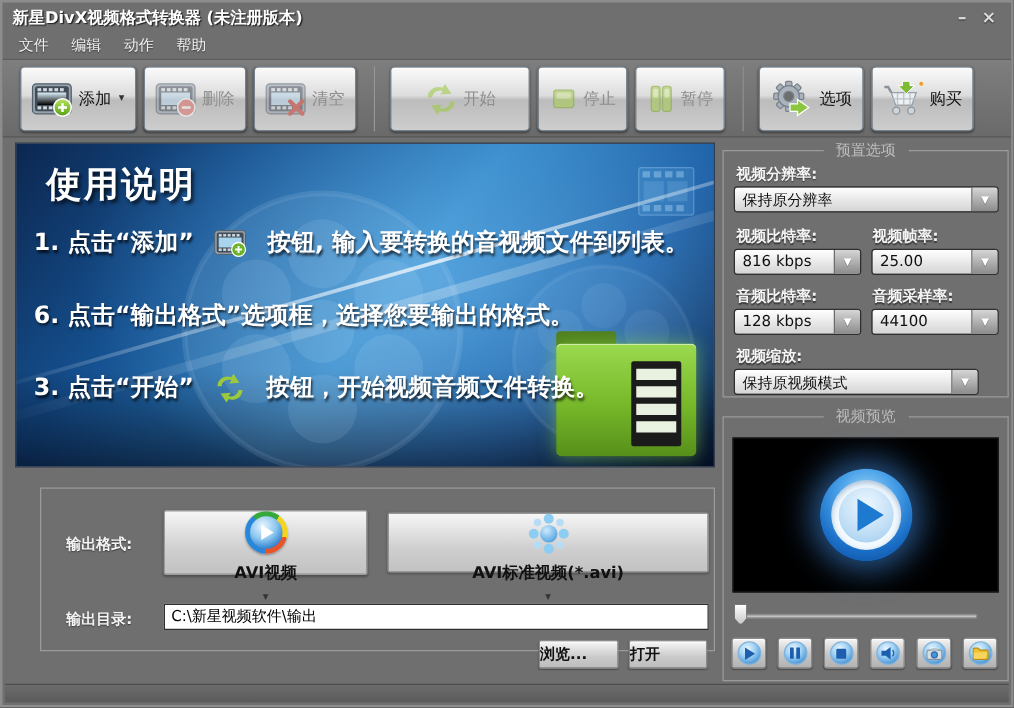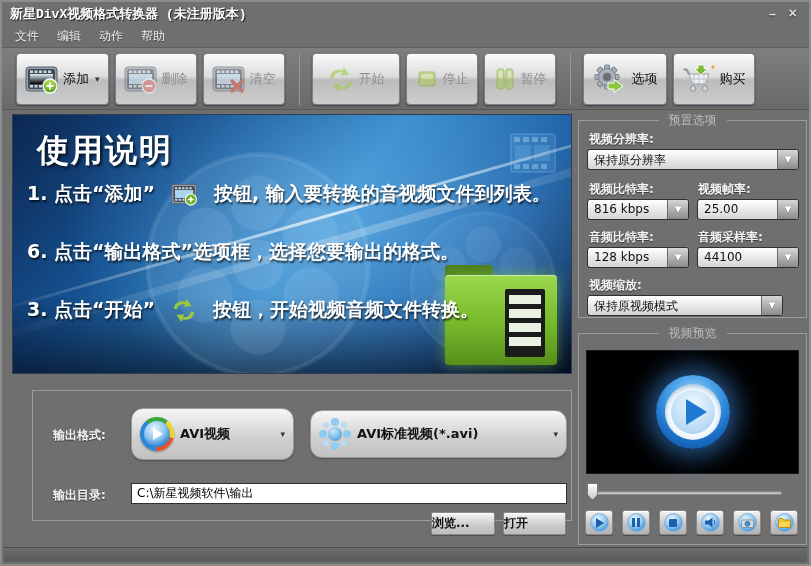--- a/index.html
+++ b/index.html
@@ -2,21 +2,21 @@
 <html><head>
 <meta charset="utf-8">
 <style>
   * { margin:0; padding:0; box-sizing:border-box; }
   body { font-family:"DejaVu Sans","Liberation Sans",sans-serif; background:#555; }
   .window{
     position:relative; width:811px; height:566px; background:#6f6f6f;
     border:2px solid #8d8d8d; outline:1px solid #474747; overflow:hidden;
   }
   
-  .titlebar{ position:absolute; top:0; left:0; right:0; height:24px; display:flex; align-items:center; padding:0 8px;font-family:Liberation Mono, monospace; }
+  .titlebar{ position:absolute; top:0; left:0; right:0; height:24px; display:flex; align-items:center; padding:0 8px; }
   .title{ color:#fff; font-weight:bold; font-size:13px; text-shadow:1px 1px 1px rgba(0,0,0,.75); }
   .wincontrols{ margin-left:auto; display:flex; gap:12px; padding-right:4px; }
   .wbtn{ color:#dcdcdc; font-weight:bold; font-size:14px; line-height:14px; text-shadow:0 1px 1px rgba(0,0,0,.6); cursor:default; }
   
   .menubar{ position:absolute; top:24px; left:0; right:0; height:20px; display:flex; padding-left:4px; }
   .menu-item{ padding:2px 9px; font-size:12px; color:#f0f0f0; text-shadow:0 1px 1px rgba(0,0,0,.5); }
   
   .toolbar{ position:absolute; top:45px; left:0; right:0; height:63px;
     background:linear-gradient(#7e7e7e,#6a6a6a); border-top:1px solid #5e5e5e; border-bottom:1px solid #565656;
     display:flex; align-items:center; padding-left:14px; }
@@ -33,21 +33,21 @@
     border:1px solid #2e3d50;
     background:
       radial-gradient(ellipse 420px 260px at 62% 42%, rgba(130,205,255,.45), rgba(130,205,255,0) 70%),
       linear-gradient(180deg, rgba(4,10,30,.0) 70%, rgba(2,6,22,.65) 100%),
       linear-gradient(128deg,#0c2750 0%,#15508f 26%,#2f83c4 52%,#1b5ca3 76%,#081c3c 100%); }
   .streak{ position:absolute; left:-40px; width:760px; height:3px;
     background:linear-gradient(90deg,transparent,rgba(255,255,255,.75),transparent); transform:rotate(-16deg); }
   .streak.s1{ top:92px; }
   .streak.s2{ top:116px; height:8px; opacity:.35; }
   .reel{ position:absolute; }
-  .banner-title{ position:absolute; left:24px; top:14px; color:#fff; font-size:32px; font-weight:bold;
+  .banner-title{ position:absolute; left:24px; top:14px; color:#fff; font-size:28px; font-weight:bold;
     text-shadow:2px 2px 3px rgba(0,0,0,.7); letter-spacing:2px; z-index:3; }
   .bline{ position:absolute; left:14px; color:#fff; font-size:19px; font-weight:bold;
     text-shadow:1px 2px 2px rgba(0,0,0,.7); z-index:3; white-space:nowrap; display:flex; align-items:center;gap:12px; }
   .bline svg{ margin:0 4px; }
   
   .gfolder{ position:absolute; left:432px; top:150px; width:112px; height:100px; z-index:2; }
   .gfolder .tab{ position:absolute; left:0; top:0; width:48px; height:14px; background:#4e7d1d; border-radius:3px 3px 0 0; }
   .gfolder .body{ position:absolute; left:0; top:10px; width:112px; height:90px;
     background:linear-gradient(180deg,#9bd94e 0%,#76b82a 55%,#568f1a 100%); border-radius:4px;
     box-shadow:inset 0 1px 0 rgba(255,255,255,.5), 0 0 14px rgba(140,220,70,.5); }
@@ -84,22 +84,22 @@
     background:linear-gradient(#f5f5f5,#c6c6c6 55%,#b2b2b2); border:1px solid #898989; border-radius:3px;
     box-shadow:0 1px 1px rgba(0,0,0,.35), inset 0 1px 0 #fff; display:flex; align-items:center; justify-content:center; }
   .pico{ width:19px; height:19px; border-radius:50%; border:1px solid #7fb2dc;
     background:radial-gradient(circle at 40% 30%,#eaf7ff,#a2d2f3 40%,#4b98d9 78%,#2b6fb4);
     display:flex; align-items:center; justify-content:center; }
   .g-play{ width:0; height:0; border-left:8px solid #1d5fae; border-top:5px solid transparent; border-bottom:5px solid transparent; margin-left:2px; }
   .g-pause{ display:flex; gap:2px; } .g-pause i{ width:3px; height:9px; background:#1d5fae; }
   .g-stop{ width:8px; height:8px; background:#1d5fae; border-radius:1px; }
   
   .fmt-dd{ position:absolute; display:flex; align-items:center; gap:6px; padding:0 8px;
-    background:linear-gradient(#f6f6f6,#cfcfcf 60%,#c2c2c2); border:1px solid #9a9a9a; border-radius:12px;
-    box-shadow:0 1px 2px rgba(0,0,0,.3); }
+    background:linear-gradient(#f6f6f6,#cfcfcf 60%,#c2c2c2); border:1px solid #9a9a9a; border-radius:2px;
+    box-shadow:0 1px 2px rgba(0,0,0,.3);flex-direction:column; }
   .fmt-dd .ftxt{ font-size:13px; font-weight:bold; color:#111; flex:1; white-space:nowrap; }
   .fmt-dd .fcaret{ font-size:9px; color:#333; }
   .wmp{ width:34px; height:34px; border-radius:50%; position:relative; flex:none;
     background:conic-gradient(from -40deg,#37a93c 0 22%,#f5d41e 22% 40%,#e8542a 40% 62%,#2a86d8 62% 100%);
     box-shadow:0 1px 2px rgba(0,0,0,.35); }
   .wmp::before{ content:""; position:absolute; inset:4px; border-radius:50%;
     background:radial-gradient(circle at 40% 30%,#eaf6ff,#8cc6ef 45%,#2d7fce 78%,#14549c); }
   .wmp::after{ content:""; position:absolute; left:13px; top:11px; width:0; height:0;
     border-left:10px solid #fff; border-top:6px solid transparent; border-bottom:6px solid transparent; }
   .mol{ position:relative; width:32px; height:32px; flex:none; }
@@ -206,21 +206,21 @@
             <rect x="14" y="21" width="3" height="2.5"></rect>
             <rect x="18.5" y="21" width="3" height="2.5"></rect>
             <rect x="23" y="21" width="3" height="2.5"></rect>
           </g>
         <rect x="5" y="10" width="23" height="10" fill="#bcd9ee"></rect>
         <path d="M20 17 L30 27 M30 17 L20 27" stroke="#cc3a2e" stroke-width="3.2" stroke-linecap="round"></path>
       </svg>
       <span>清空</span>
     </div>
     <div class="tsep"></div>
-    <div class="tbtn disabled" style="width:88px">
+    <div class="tbtn disabled" style="width:112px">
       <svg width="28" height="26" viewBox="0 0 26 24">
         <path d="M3 11 C3 5.5 8.5 1.8 14 3.8 L15.8 1 L20.5 8.2 L12.3 8.8 L14.2 6.2 C10.5 5 6.5 7.5 6.3 11 Z" fill="#9cc93c"></path>
         <path d="M3 11 C3 5.5 8.5 1.8 14 3.8 L15.8 1 L20.5 8.2 L12.3 8.8 L14.2 6.2 C10.5 5 6.5 7.5 6.3 11 Z" fill="#9cc93c" transform="rotate(180 13 12.5)"></path>
       </svg>
       <span>开始</span>
     </div>
     <div class="tbtn disabled">
       <svg width="24" height="24" viewBox="0 0 24 24">
         <rect x="4" y="5" width="16" height="14" rx="2" fill="#a6ce4e" stroke="#7fa52e"></rect>
         <rect x="6" y="7" width="12" height="5" rx="2" fill="#cfe690"></rect>

